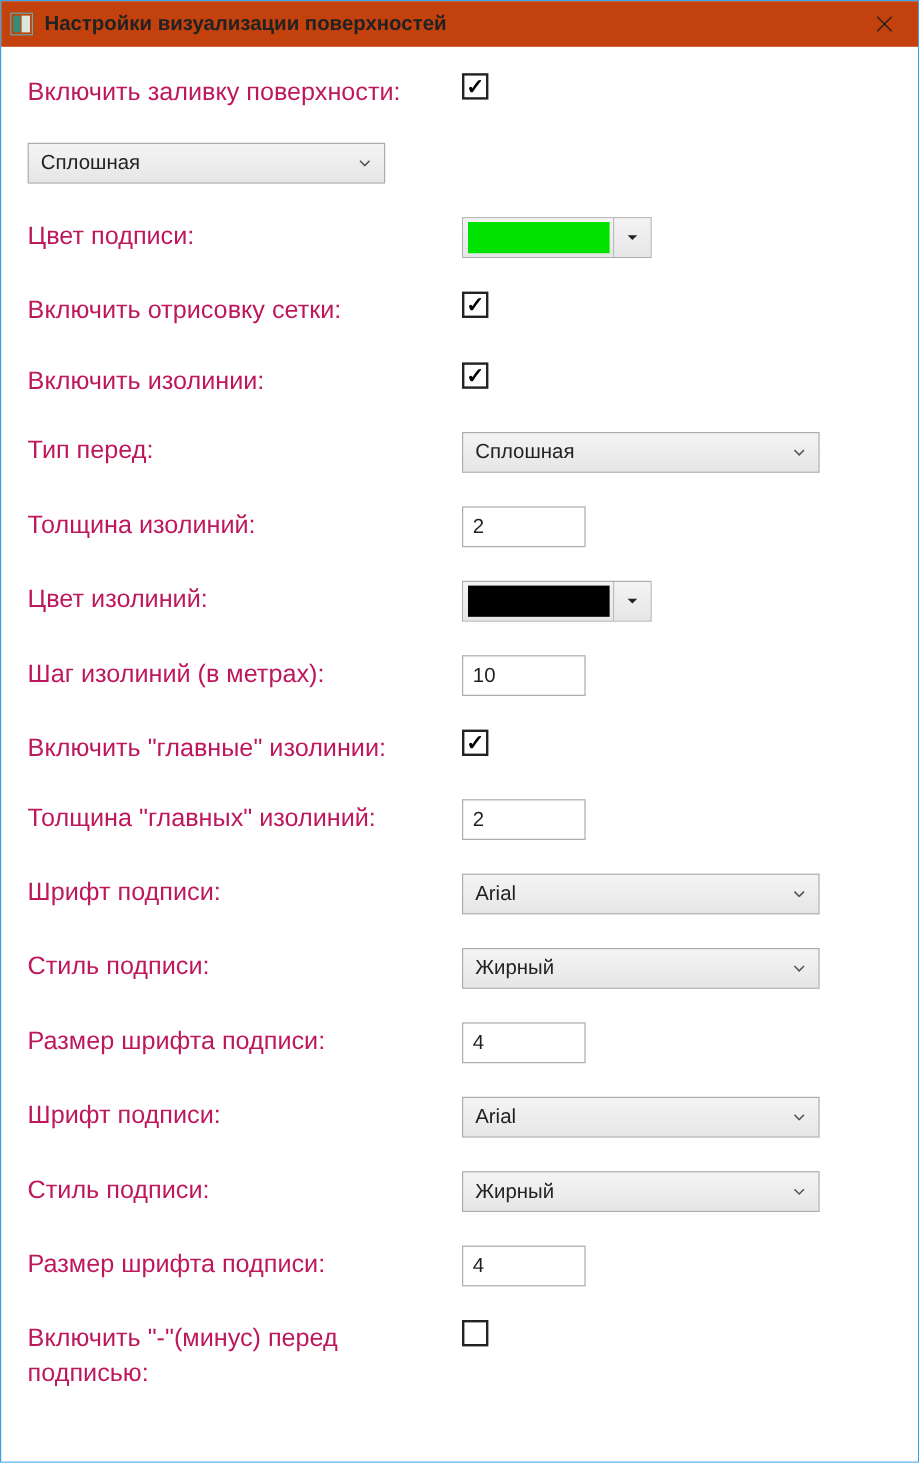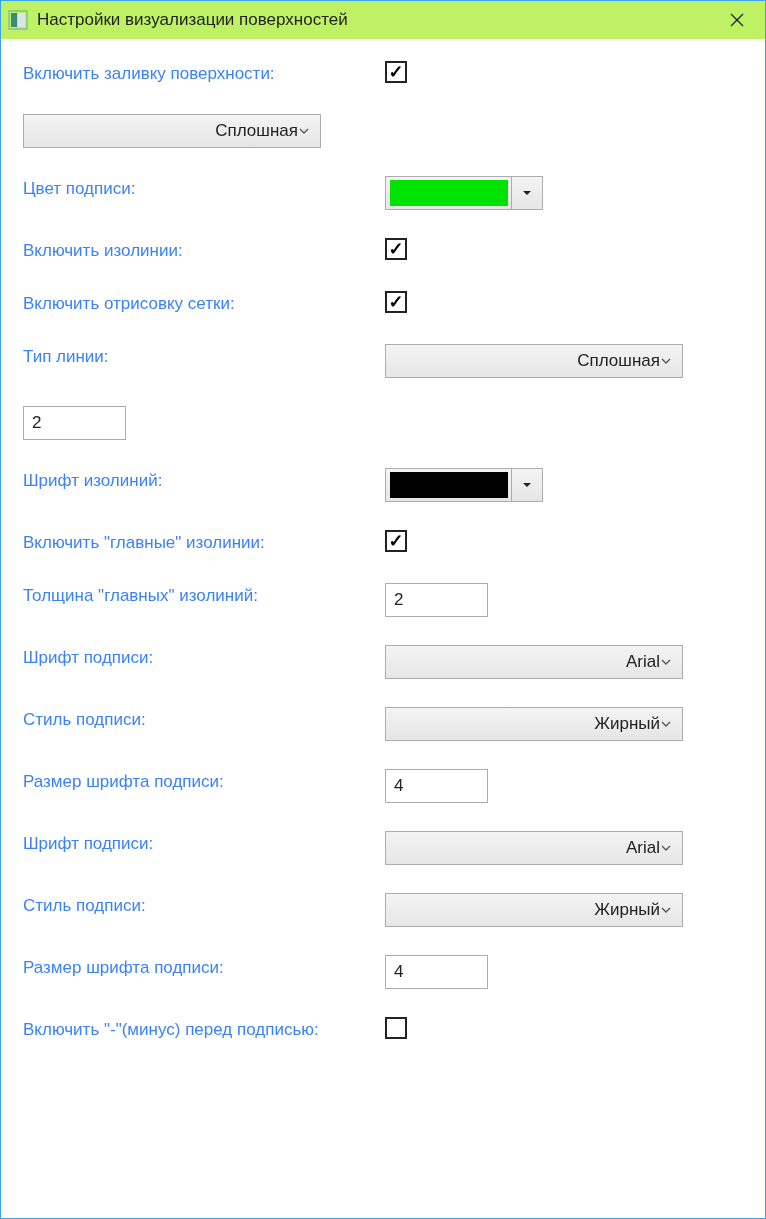--- a/index.html
+++ b/index.html
@@ -15,21 +15,22 @@
     height: 1219px;
     border: 1px solid #3aa2e8;
     background: #fff;
     position: relative;
   }
   .titlebar {
     height: 38px;
     display: flex;
     align-items: center;
     padding: 0 8px 0 6px;
-    background: #bef264;
+    background: #c2410c;
+    font-weight: bold;
   }
   .titlebar .app-icon {
     width: 22px; height: 22px;
     margin-right: 8px;
     display: inline-flex;
     align-items: center; justify-content: center;
   }
   .titlebar .title {
     flex: 1;
     font-size: 17px;
@@ -44,22 +45,22 @@
     padding: 22px 22px 10px 22px;
   }
   .row {
     display: flex;
     align-items: flex-start;
     margin-bottom: 28px;
   }
   .row .label {
     width: 362px;
     padding-top: 2px;
-    font-size: 17px;
-    color: #3b82f6;
+    font-size: 21px;
+    color: #be185d;
     line-height: 1.35;
   }
   .row .control {
     flex: 1;
     display: flex;
     align-items: center;
   }
 
   
   .checkbox {
@@ -82,21 +83,20 @@
   .dropdown {
     width: 298px;
     height: 34px;
     border: 1px solid #acacac;
     background: linear-gradient(#f4f4f4, #e6e6e6);
     display: flex;
     align-items: center;
     padding: 0 10px;
     cursor: pointer;
     position: relative;
-    text-align: right;
   }
   .dropdown .dd-text {
     flex: 1;
     font-size: 17px;
     color: #222;
   }
   .dropdown .dd-arrow {
     width: 12px; height: 12px;
     display: flex; align-items: center; justify-content: center;
   }
@@ -195,69 +195,76 @@
           <div class="cp-btn">
             <svg width="10" height="6" viewBox="0 0 10 6">
                 <polygon points="1,1 9,1 5,5" fill="#222"></polygon>
               </svg>
           </div>
         </div>
       </div>
     </div>
 
     <div class="row">
+      <div class="label">Включить отрисовку сетки:</div>
+      <div class="control">
+        <span class="checkbox checked"></span>
+      </div>
+    </div>
+
+    <div class="row">
       <div class="label">Включить изолинии:</div>
       <div class="control">
         <span class="checkbox checked"></span>
       </div>
     </div>
 
     <div class="row">
-      <div class="label">Включить отрисовку сетки:</div>
-      <div class="control">
-        <span class="checkbox checked"></span>
-      </div>
-    </div>
-
-    <div class="row">
-      <div class="label">Тип линии:</div>
+      <div class="label">Тип перед:</div>
       <div class="control">
         <div class="dropdown">
           <span class="dd-text">Сплошная</span>
           <span class="dd-arrow">
             <svg width="10" height="6" viewBox="0 0 10 6">
                 <polyline points="1,1 5,5 9,1" fill="none" stroke="#555" stroke-width="1.3"></polyline>
               </svg>
           </span>
         </div>
       </div>
     </div>
 
     <div class="row">
+      <div class="label">Толщина изолиний:</div>
       <div class="control">
         <input class="textinput" type="text" value="2" style="">
       </div>
     </div>
 
     <div class="row">
-      <div class="label">Шрифт изолиний:</div>
+      <div class="label">Цвет изолиний:</div>
       <div class="control">
         <div class="colorpicker">
           <div class="swatch">
             <div class="inner" style="background:#000000;"></div>
           </div>
           <div class="cp-btn">
             <svg width="10" height="6" viewBox="0 0 10 6">
                 <polygon points="1,1 9,1 5,5" fill="#222"></polygon>
               </svg>
           </div>
         </div>
       </div>
     </div>
 
+    <div class="row">
+      <div class="label">Шаг изолиний (в метрах):</div>
+      <div class="control">
+        <input class="textinput" type="text" value="10" style="">
+      </div>
+    </div>
 
     <div class="row">
       <div class="label">Включить "главные" изолинии:</div>
       <div class="control">
         <span class="checkbox checked"></span>
       </div>
     </div>
 
     <div class="row">
       <div class="label">Толщина "главных" изолиний:</div>

